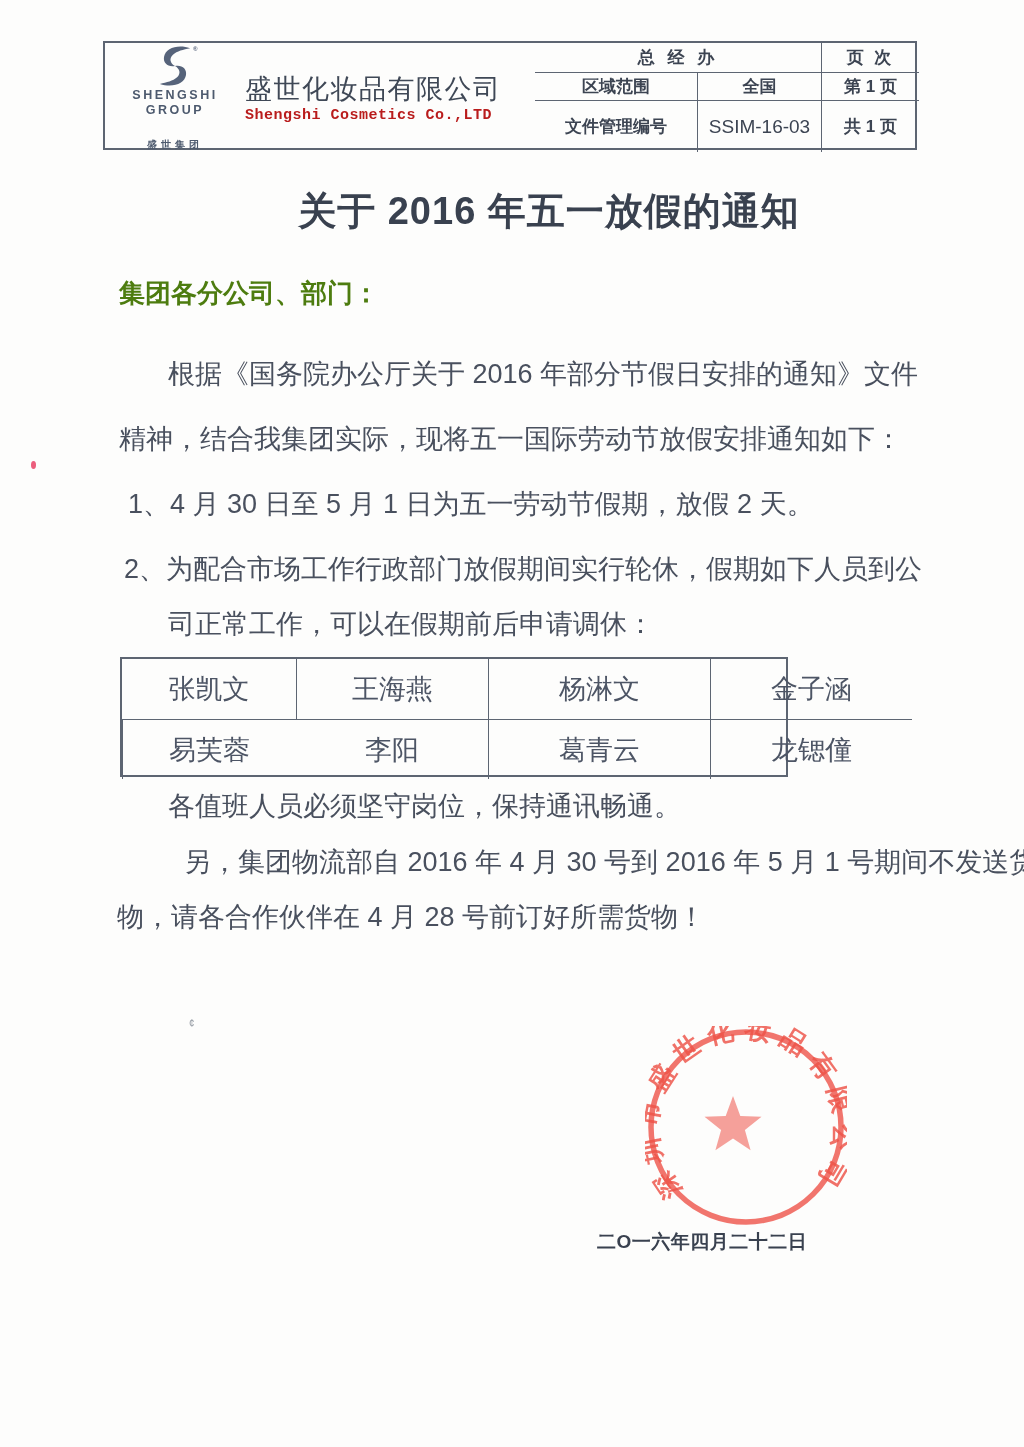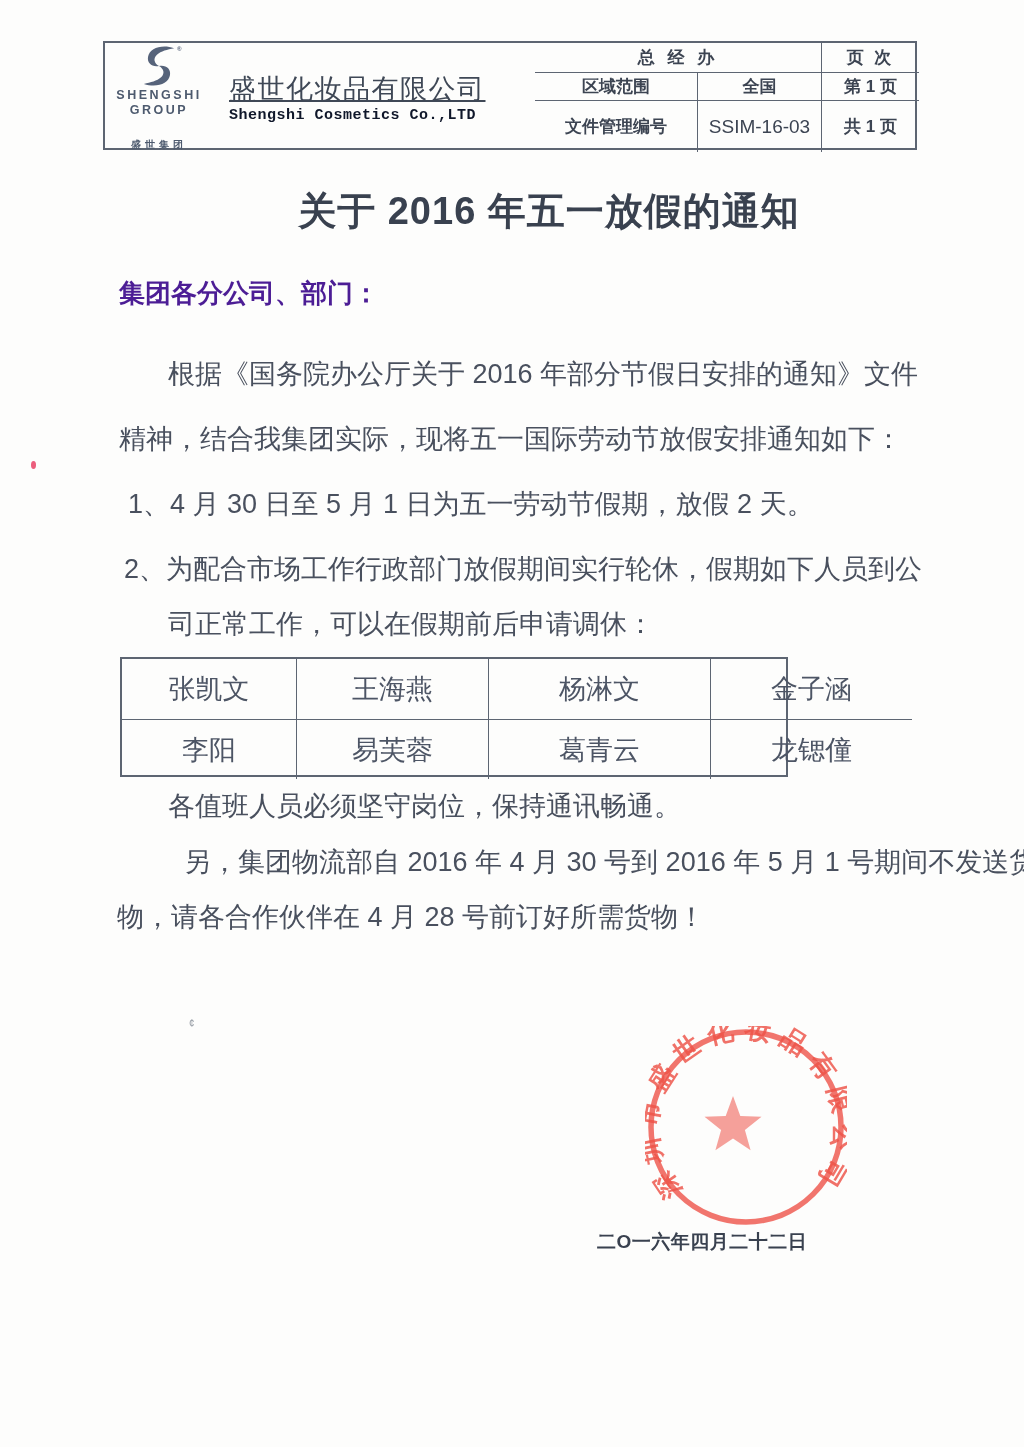--- a/index.html
+++ b/index.html
@@ -13,45 +13,45 @@
   .header-table{
     position:absolute;left:103px;top:41px;width:814px;height:109px;
     display:grid;grid-template-columns:430px 162px 124px 98px;
     grid-template-rows:29px 28px 52px;
     border:2px solid #5d6572;box-sizing:border-box;color:#3c4452;
   }
   .hcell{display:flex;align-items:center;justify-content:center;
     border-left:1.5px solid #5d6572;border-top:1.5px solid #5d6572;
     font-size:17px;font-weight:600;white-space:nowrap;box-sizing:border-box;}
   .cell-logo{grid-column:1;grid-row:1/4;border-left:none;border-top:none;
-    justify-content:flex-start;padding-left:6px;}
+    justify-content:flex-start;padding-left:22px;}
   .cell-dept{grid-column:2/4;grid-row:1;border-left:none;border-top:none;letter-spacing:4px;}
   .cell-pagehdr{grid-column:4;grid-row:1;border-top:none;letter-spacing:3px;}
   .cell-region-label{grid-column:2;grid-row:2;border-left:none;}
   .cell-region-value{grid-column:3;grid-row:2;}
   .cell-page-no{grid-column:4;grid-row:2;}
   .cell-docno-label{grid-column:2;grid-row:3;border-left:none;}
   .cell-docno-value{grid-column:3;grid-row:3;font-weight:400;font-size:19px;
     font-family:"Liberation Sans","DejaVu Sans",sans-serif;}
   .cell-page-total{grid-column:4;grid-row:3;}
   
   .logo-block{width:96px;text-align:center;flex:none;}
   .logo-s{display:block;margin:0 auto;}
   .logo-en{font-size:12.5px;font-weight:700;letter-spacing:2.5px;color:#4d5a6e;line-height:15px;}
   .logo-cn{font-size:10px;font-weight:700;letter-spacing:4px;color:#4d5a6e;margin-top:20px;}
   .company-block{margin-left:22px;}
   .company-cn{font-family:"Liberation Serif","DejaVu Serif",serif;
-    font-size:27px;font-weight:500;letter-spacing:1.5px;color:#3f4856;text-decoration:underline;}
+    font-size:27px;font-weight:500;letter-spacing:1.5px;color:#3f4856;}
   .company-en{font-family:"Liberation Mono","DejaVu Sans Mono",monospace;
-    font-size:15px;color:#0f172a;letter-spacing:.5px;}
+    font-size:15px;color:#b91c1c;letter-spacing:.5px;}
   
   .doc-title{position:absolute;left:549px;top:186px;transform:translateX(-50%);
     font-size:38px;font-weight:700;color:#39414f;letter-spacing:1px;white-space:nowrap;}
   .bline{position:absolute;font-size:27px;font-weight:500;color:#49505e;white-space:nowrap;}
-  .salutation{left:119px;top:276px;font-size:26px;font-weight:700;color:#4c1d95;}
+  .salutation{left:119px;top:276px;font-size:26px;font-weight:700;color:#4d7c0f;}
   .p1l1{left:168px;top:356px;}
   .p1l2{left:119px;top:421px;}
   .item1{left:128px;top:486px;}
   .item2l1{left:124px;top:551px;}
   .item2l2{left:168px;top:606px;}
   .after1{left:168px;top:788px;}
   .after2l1{left:184px;top:844px;}
   .after2l2{left:117px;top:899px;}
   
   .duty-table{position:absolute;left:120px;top:657px;width:668px;height:120px;
@@ -113,22 +113,22 @@
   <div class="bline p1l2">精神，结合我集团实际，现将五一国际劳动节放假安排通知如下：</div>
   <div class="bline item1">1、4 月 30 日至 5 月 1 日为五一劳动节假期，放假 2 天。</div>
   <div class="bline item2l1">2、为配合市场工作行政部门放假期间实行轮休，假期如下人员到公</div>
   <div class="bline item2l2">司正常工作，可以在假期前后申请调休：</div>
 
   <div class="duty-table">
     <div class="tcell first-col first-row">张凯文</div>
     <div class="tcell first-row">王海燕</div>
     <div class="tcell first-row">杨淋文</div>
     <div class="tcell first-row">金子涵</div>
+    <div class="tcell">易芙蓉</div>
     <div class="tcell first-col">李阳</div>
-    <div class="tcell">易芙蓉</div>
     <div class="tcell">葛青云</div>
     <div class="tcell">龙锶僮</div>
   </div>
 
   <div class="bline after1">各值班人员必须坚守岗位，保持通讯畅通。</div>
   <div class="bline after2l1">另，集团物流部自 2016 年 4 月 30 号到 2016 年 5 月 1 号期间不发送货</div>
   <div class="bline after2l2">物，请各合作伙伴在 4 月 28 号前订好所需货物！</div>
 
   <svg class="seal" width="202" height="202" viewBox="0 0 202 202">
     <defs>

